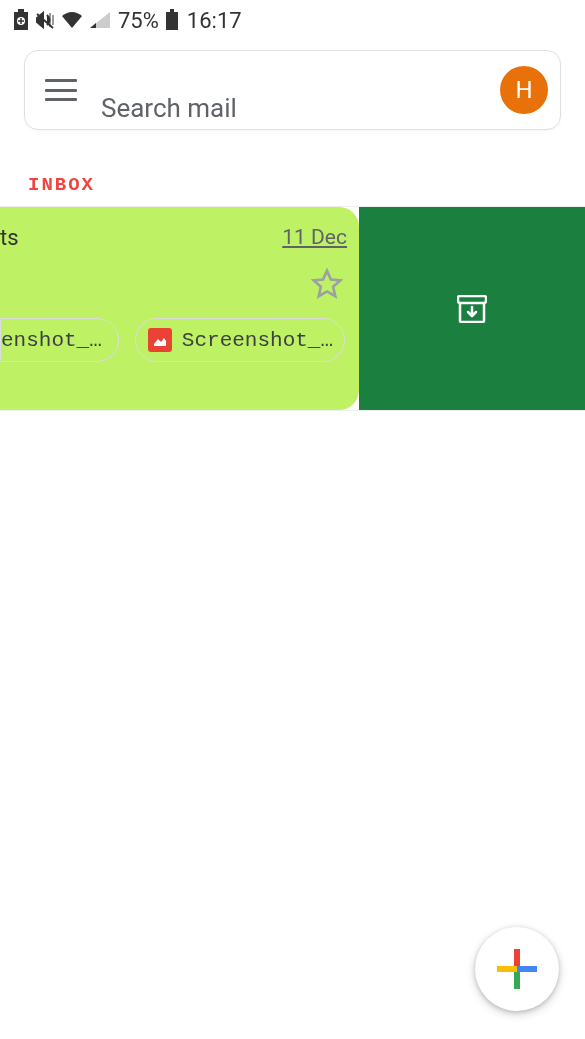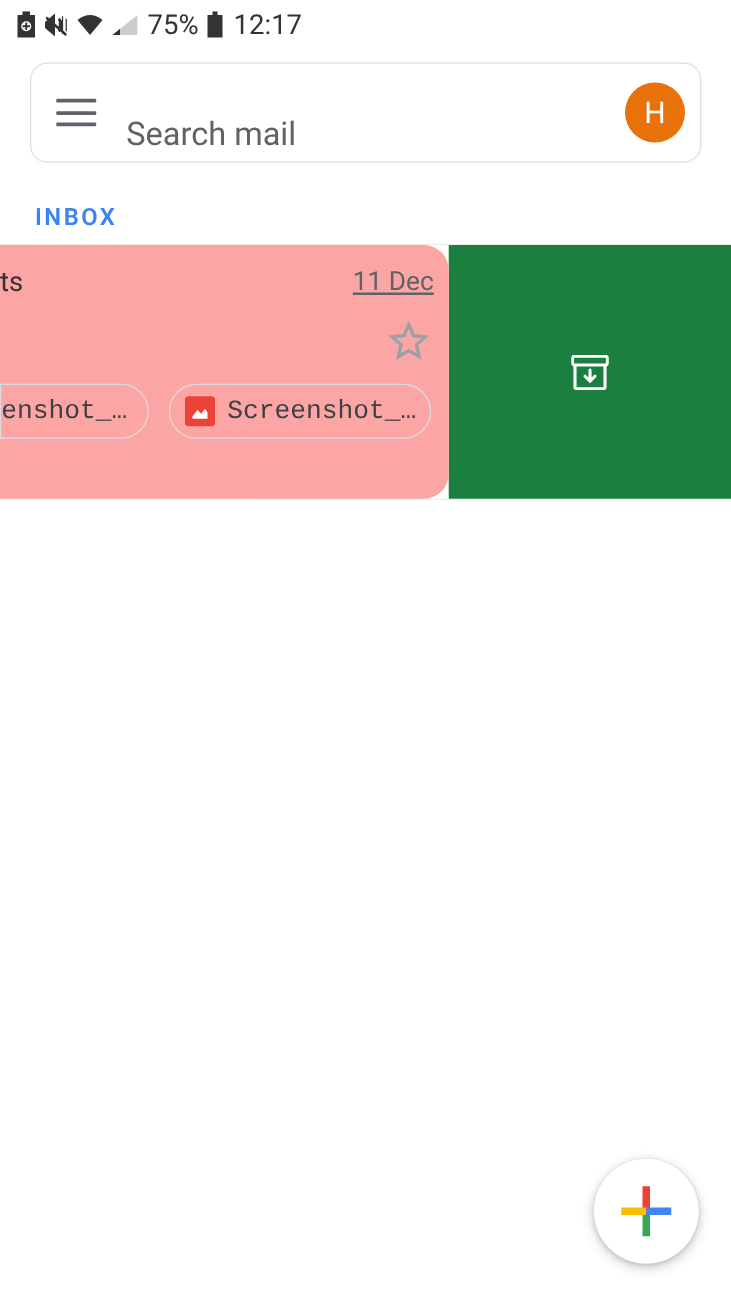--- a/index.html
+++ b/index.html
@@ -76,26 +76,27 @@
       background: #e8710a;
       display: flex;
       align-items: center;
       justify-content: center;
       color: #fff;
       font-size: 24px;
       font-weight: 400;
     }
     
     .section-header {
-      margin-top: 32px;
+      margin-top: 44px;
       padding: 0 28px;
       font-size: 19px;
       letter-spacing: 2px;
       font-weight: 600;
-      color: #3b82f6;
+      color: #ef4444;
+      font-family: Liberation Mono, monospace;
     }
     
     .email-area {
       margin-top: 10px;
       position: relative;
       height: 205px;
       border-top: 1px solid #eee;
       border-bottom: 1px solid #eee;
     }
     .swipe-action {
@@ -112,21 +113,21 @@
     .archive-icon {
       width: 30px;
       height: 28px;
     }
     .email-item {
       position: absolute;
       top: 0;
       left: 0;
       bottom: 0;
       right: 226px;
-      background: #fca5a5;
+      background: #bef264;
       border-radius: 0 20px 20px 0;
       padding: 18px 12px 18px 0;
     }
     .email-top-row {
       display: flex;
       justify-content: space-between;
       align-items: flex-start;
     }
     .email-sender-cut {
       font-size: 22px;
@@ -233,21 +234,21 @@
     <svg width="22" height="20" viewBox="0 0 22 20">
         <path d="M2 18 L22 18 L22 2 Z" fill="#ccc"></path>
         <path d="M2 18 L8 18 L8 13 Z" fill="#333"></path>
       </svg>
   </div>
   <span class="status-text">75%</span>
   <svg width="14" height="22" viewBox="0 0 14 22">
       <rect x="1" y="3" width="12" height="18" fill="#333"></rect>
       <rect x="5" y="0" width="4" height="3" fill="#333"></rect>
     </svg>
-  <span class="status-text">12:17</span>
+  <span class="status-text">16:17</span>
 </div>
 
 <div class="search-container">
   <div class="search-bar">
     <div class="hamburger">
       <span></span>
         <span></span>
         <span></span>
     </div>
     <div class="search-text">Search mail</div>

